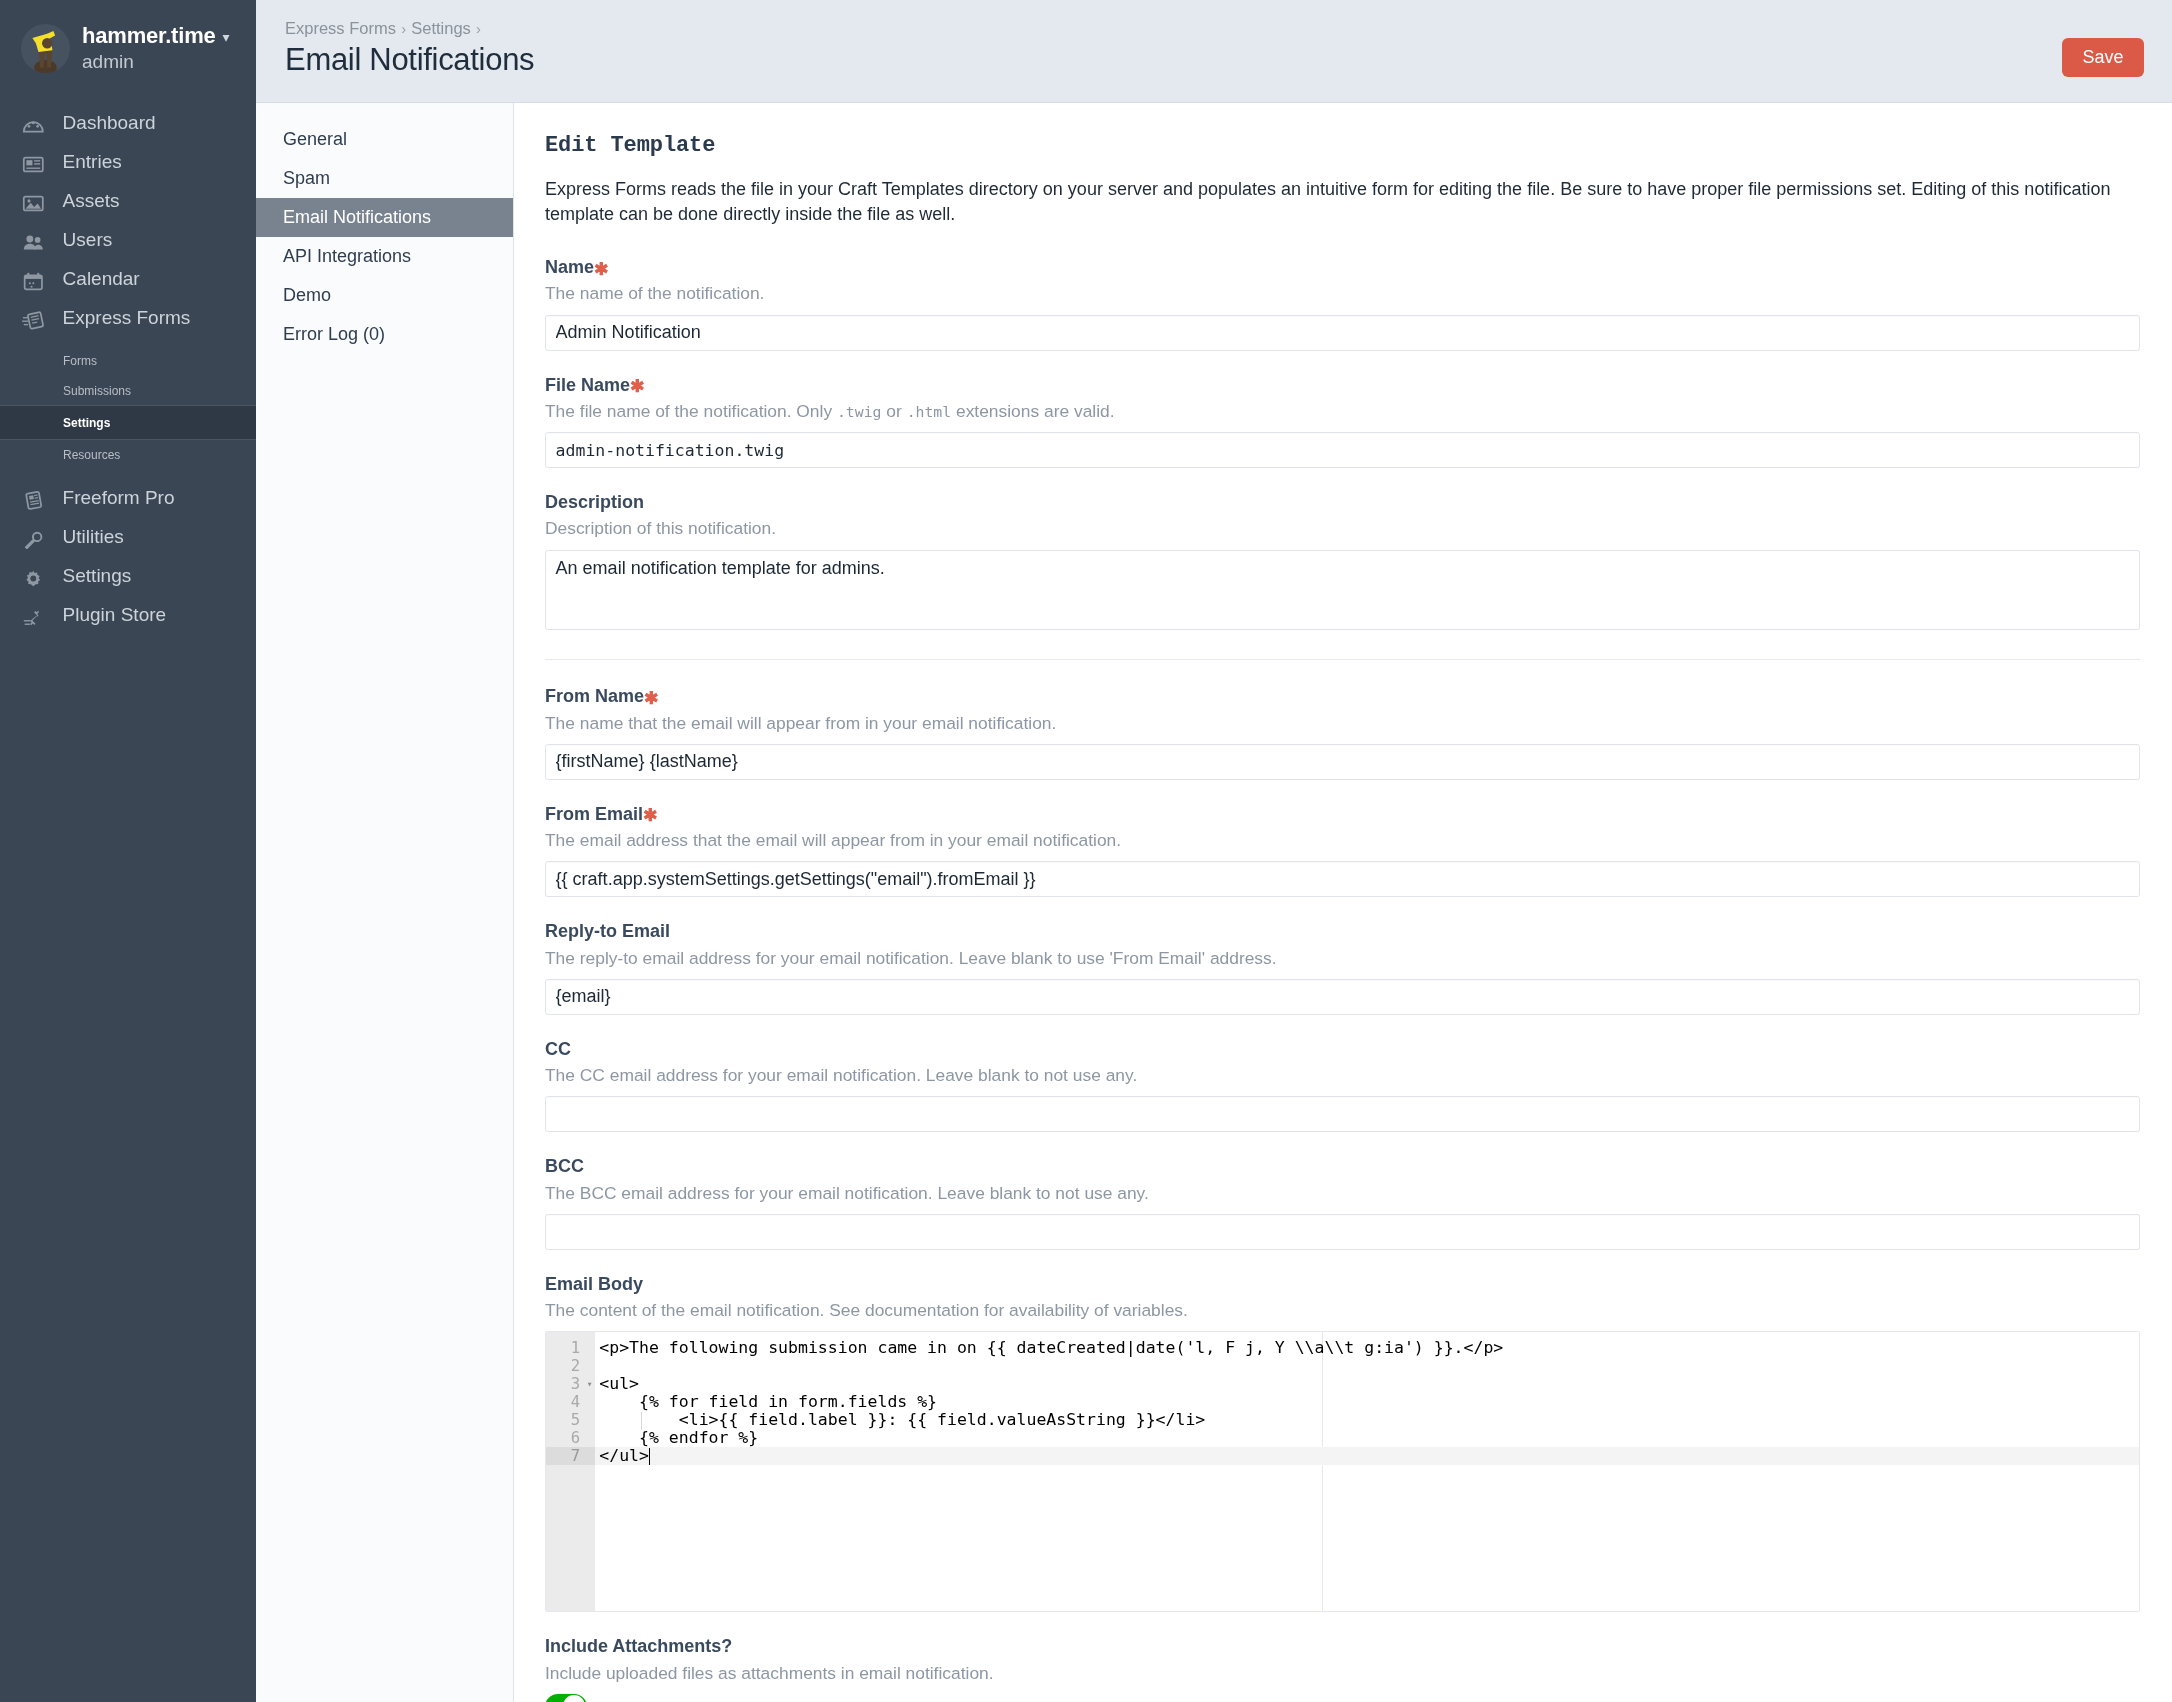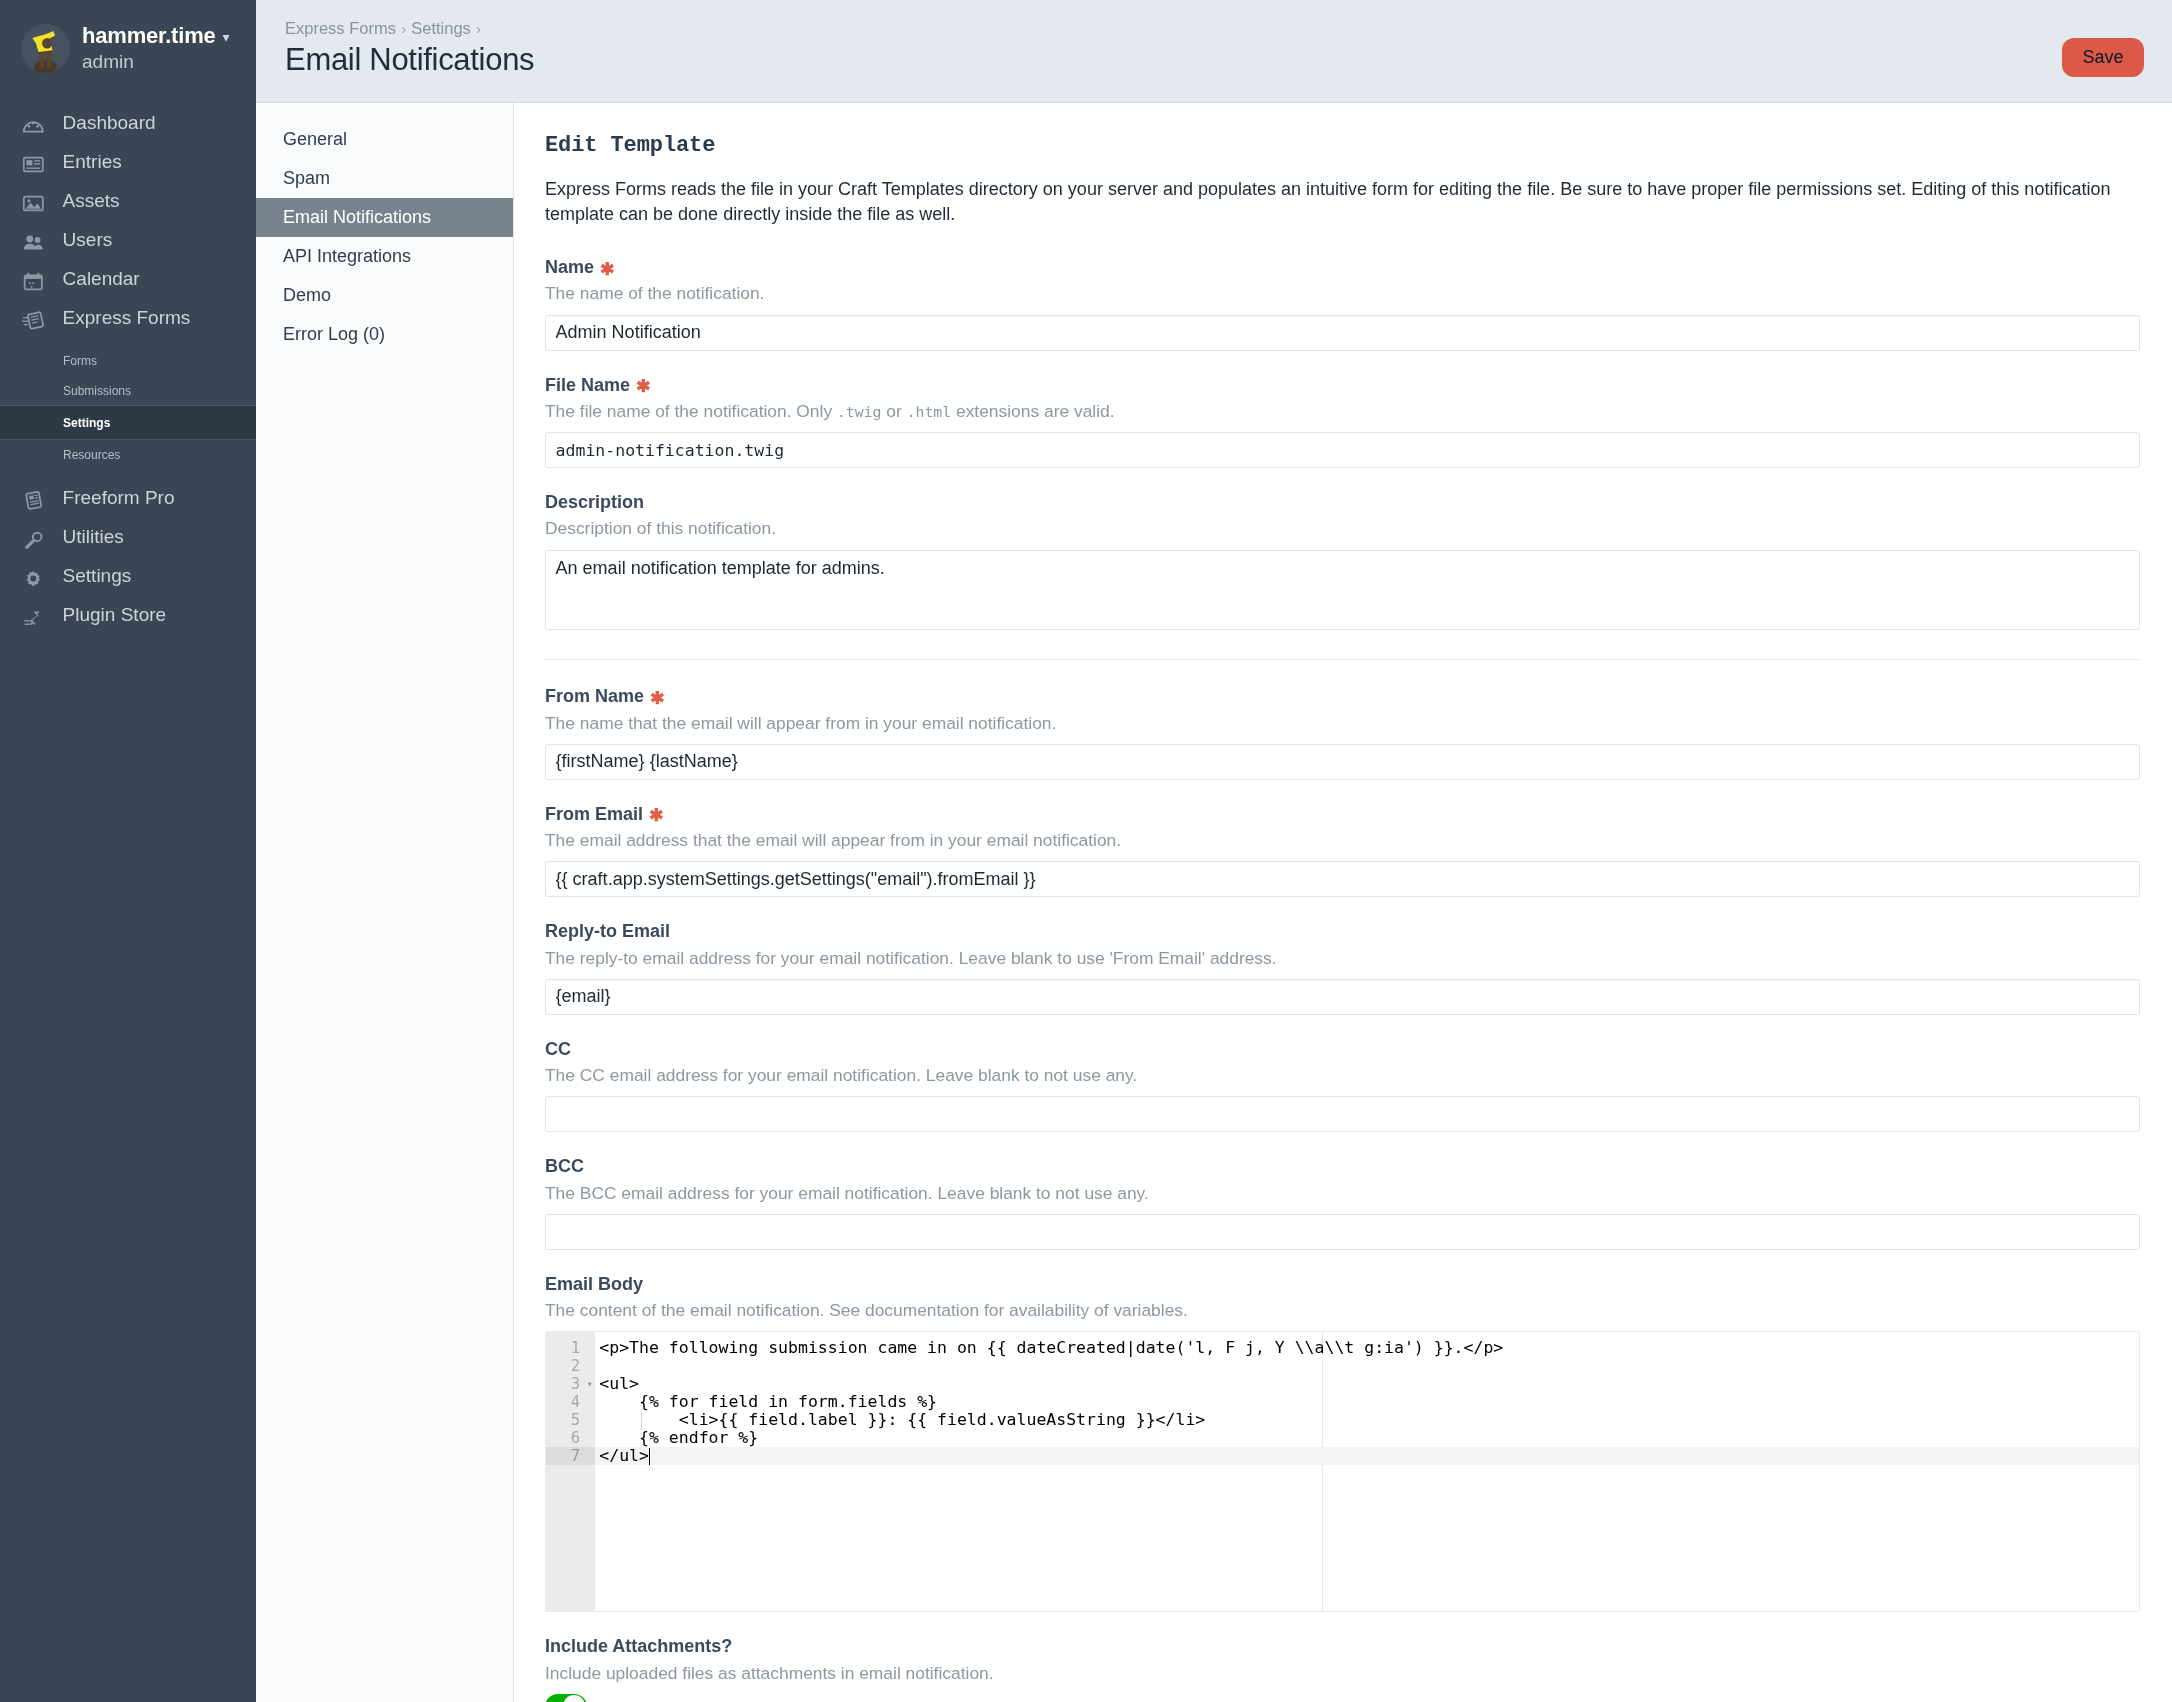--- a/index.html
+++ b/index.html
@@ -121,24 +121,24 @@
   .breadcrumb .sep { color: #9aa1ab; font-size: 14.8px; }
   .page-title {
     font-size: 31px;
     color: #202d3d;
     font-weight: normal;
     letter-spacing: -0.3px;
     line-height: 1.1;
   }
   .save-btn {
     background: #da5a47;
-    color: #0f172a;
+    color: #ffffff;
     font-size: 18px;
     padding: 8.7px 20px 9.6px;
-    border-radius: 12px;
+    border-radius: 6px;
     border: none;
     cursor: pointer;
     margin-top: 19px;
     font-family: "Liberation Sans", sans-serif;
   }
 
   .below { display: flex; flex: 1 1 auto; min-height: 0; }
 
   .subnav {
     width: 258px;
@@ -182,21 +182,20 @@
     max-width: 1599px;
   }
 
   .field { margin-bottom: 24px; }
   .field-label {
     font-size: 18px;
     font-weight: bold;
     color: #3a4a5e;
     display: flex;
     align-items: center;
-    gap: 6px;
     margin-bottom: 4.3px;
   }
   .req { color: #e05f4a; font-size: 17.4px; line-height: 1; position: relative; top: 1.7px; }
   .field-instr {
     font-size: 17.4px;
     color: #8d97a3;
     margin-bottom: 8.7px;
     line-height: 1.35;
   }
   .field-instr code {

